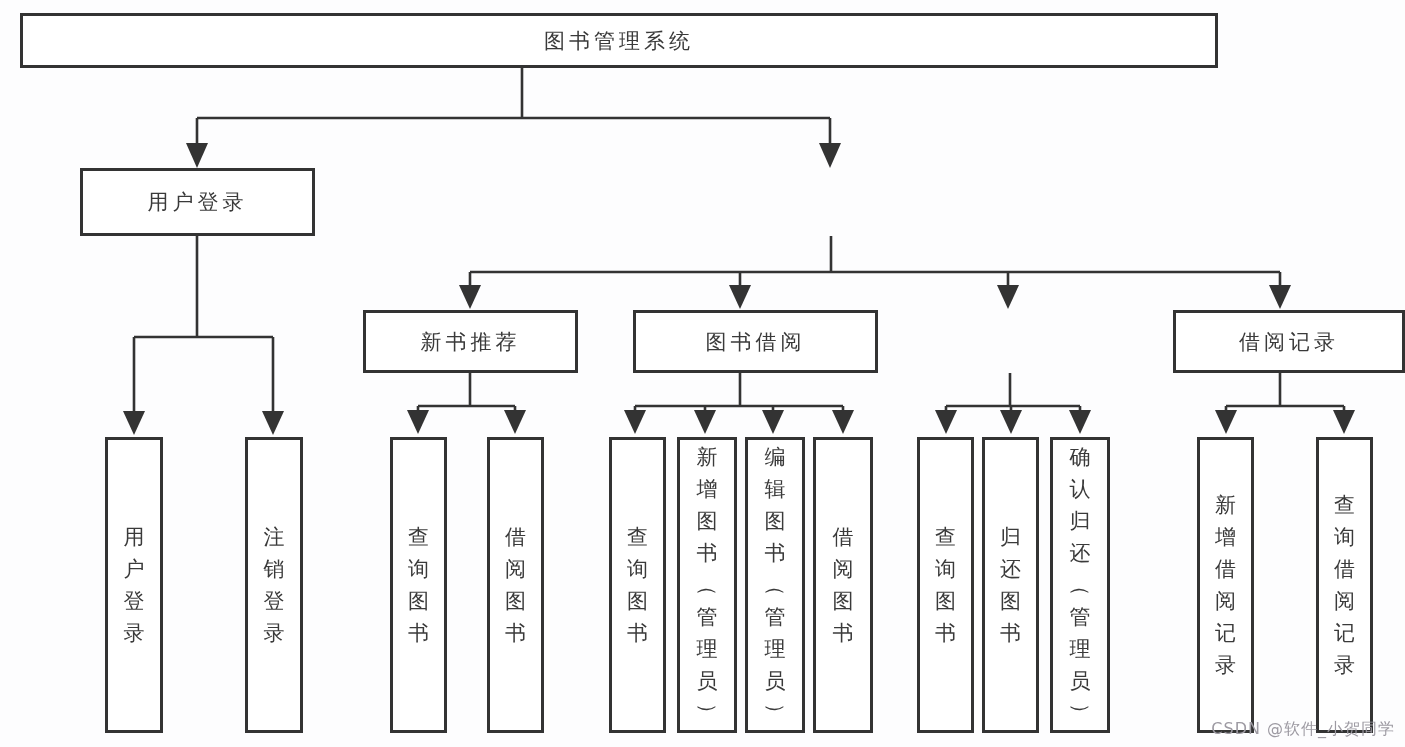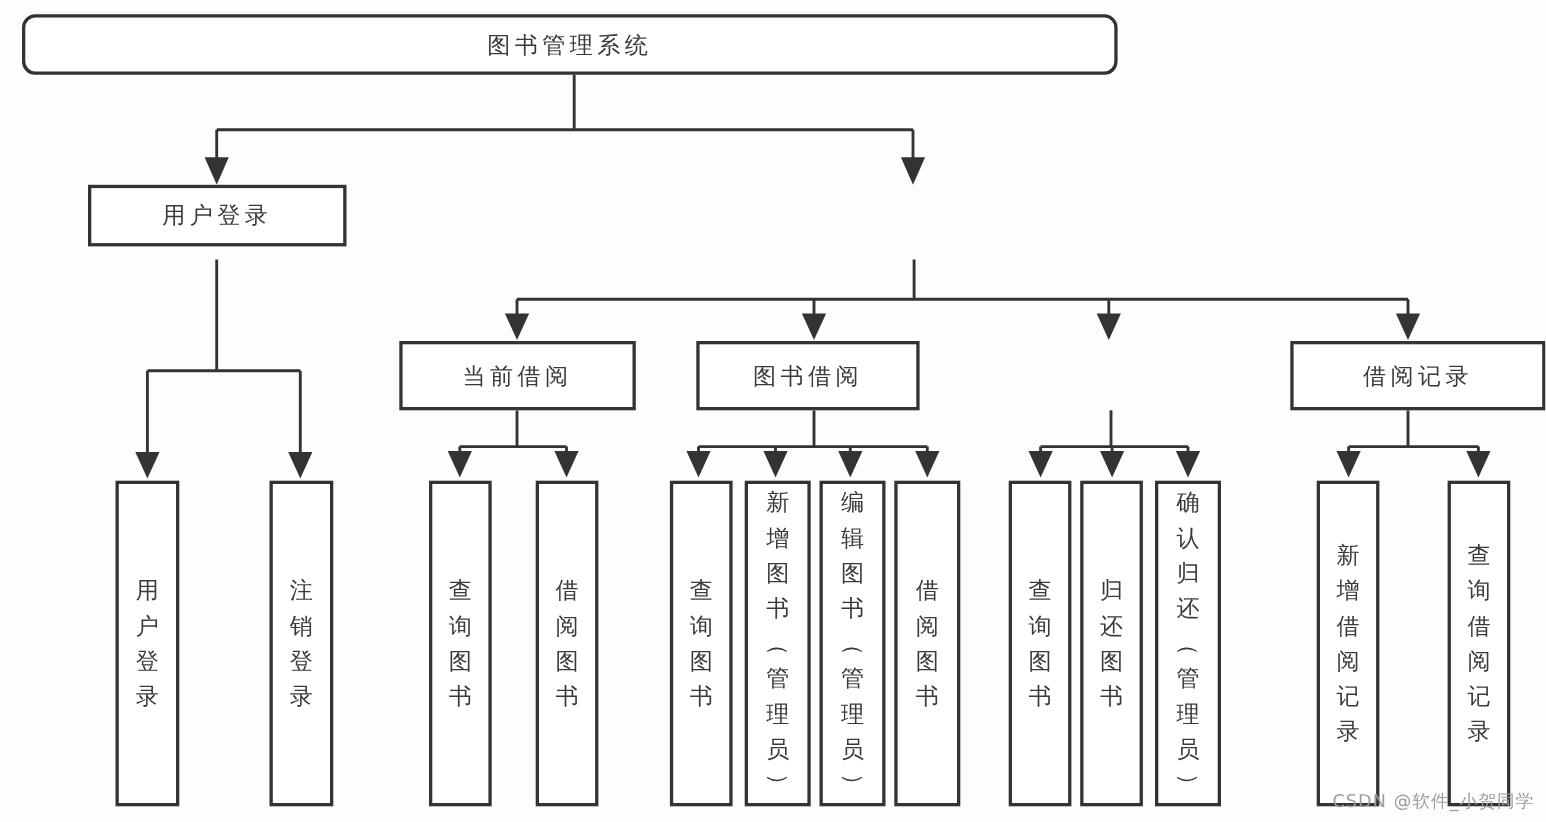--- a/index.html
+++ b/index.html
@@ -109,32 +109,32 @@
     <path d="M1010,373 V406 M946,406 H1080 M946,406 V416 M1011,406 V416 M1080,406 V416" fill="none" stroke="#333333" stroke-width="2.6"></path>
     <polygon fill="#333333" points="935,410 957,410 946,434"></polygon>
     <polygon fill="#333333" points="1000,410 1022,410 1011,434"></polygon>
     <polygon fill="#333333" points="1069,410 1091,410 1080,434"></polygon>
 
     <path d="M1280,373 V406 M1226,406 H1344 M1226,406 V416 M1344,406 V416" fill="none" stroke="#333333" stroke-width="2.6"></path>
     <polygon fill="#333333" points="1215,410 1237,410 1226,434"></polygon>
     <polygon fill="#333333" points="1333,410 1355,410 1344,434"></polygon>
   </svg>
 
-  <div class="hbox" style="left:20px;top:13px;width:996px;height:55px;border-radius:12px;">
+  <div class="hbox" style="left:20px;top:13px;width:1198px;height:55px;">
     <span>图书管理系统</span>
   </div>
 
-  <div class="hbox" style="left:80px;top:168px;width:235px;height:56px;align-items:center;">
+  <div class="hbox" style="left:80px;top:168px;width:235px;height:68px;align-items:center;">
     <span>用户登录</span>
   </div>
 
   <div class="hbox" style="left:363px;top:310px;width:215px;height:63px;">
-    <span>当前借阅</span>
-  </div>
-  <div class="hbox" style="left:633px;top:310px;width:203px;height:63px;">
+    <span>新书推荐</span>
+  </div>
+  <div class="hbox" style="left:633px;top:310px;width:245px;height:63px;">
     <span>图书借阅</span>
   </div>
   <div class="hbox" style="left:1173px;top:310px;width:232px;height:63px;">
     <span>借阅记录</span>
   </div>
 
   <div class="vbox" style="left:105px;width:58px;">
       <span>用</span>
       <span>户</span>
       <span>登</span>

